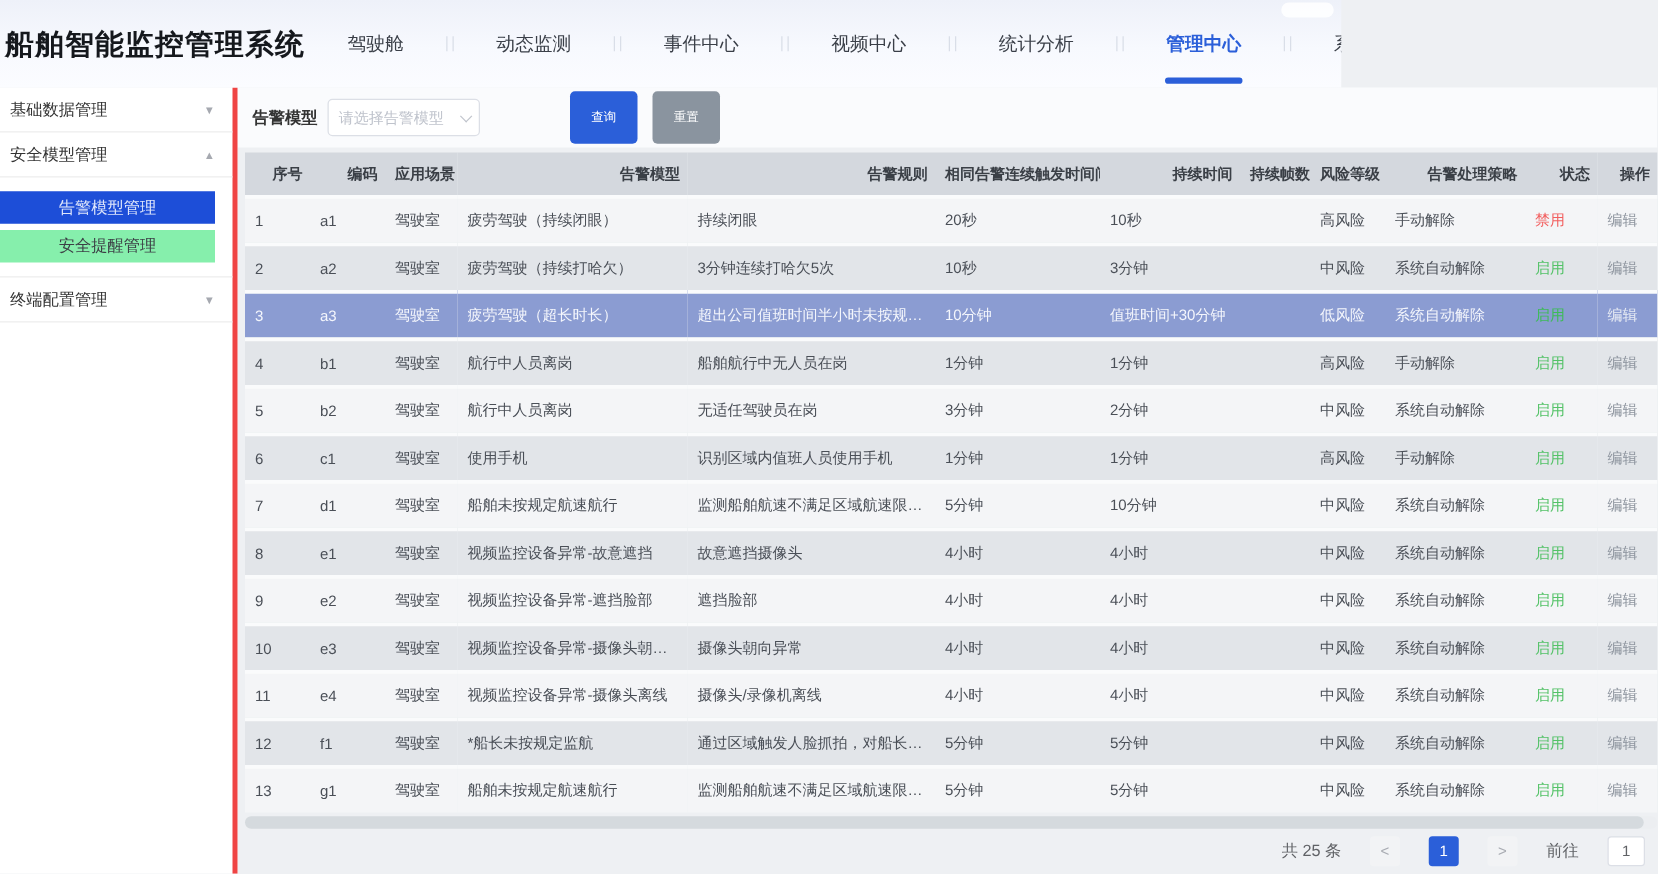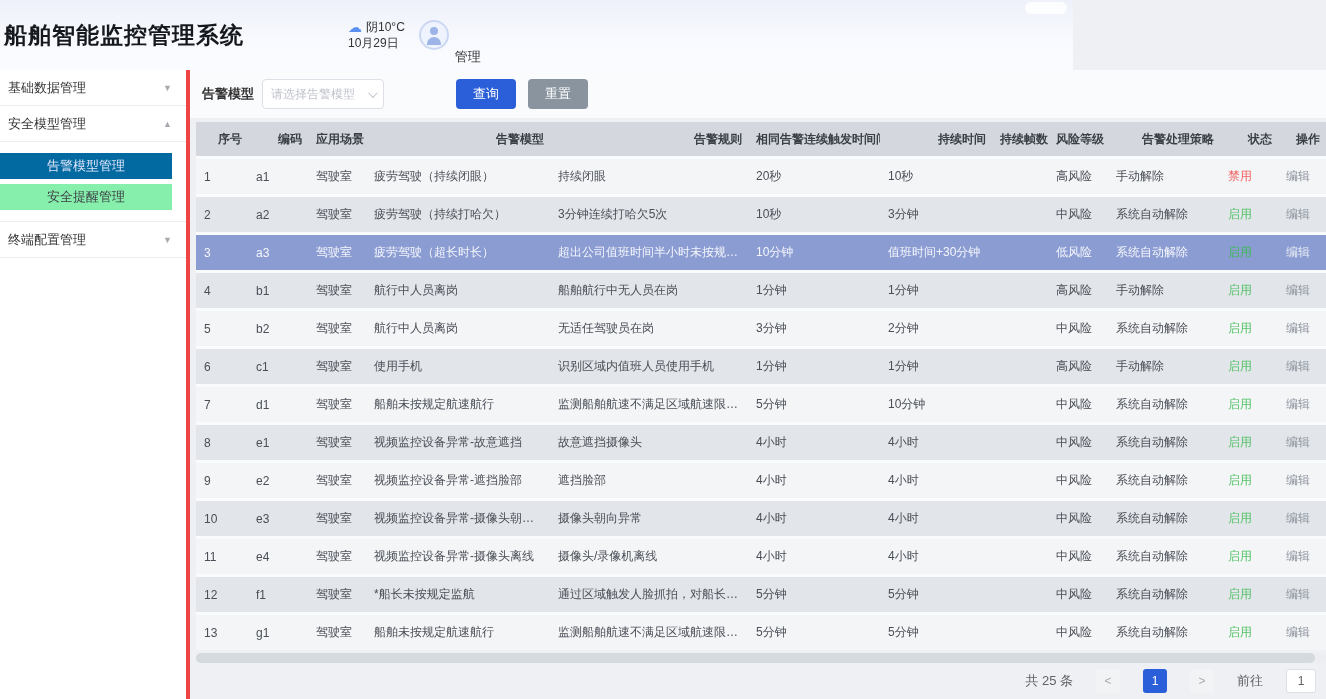--- a/index.html
+++ b/index.html
@@ -53,35 +53,35 @@
     height:36px; display:flex; align-items:center; justify-content:space-between;
     padding:0 14px 0 8px; font-size:13px; color:#333; cursor:pointer;
     border-bottom:1px solid #ededed;
   }
   .side-chevron { font-size:9px; color:#a6a9b0; }
   .side-children { padding:6px 0; border-bottom:1px solid #ededed; }
   .side-child {
     height:26px; margin:5px 14px 5px 0; display:flex; align-items:center; justify-content:center;
     font-size:13px; background:#86efac; color:#3c3f45; cursor:pointer;
   }
-  .side-child.active { background:#0369a1; color:#dfe6fb; }
+  .side-child.active { background:#1d4ed8; color:#dfe6fb; }
   
   .main { position:absolute; top:70px; left:190px; width:1136px; height:629px; background:#eef0f3; }
   .filter-bar {
     height:48px; background:#fafbfd; display:flex; align-items:center; padding-left:12px;
   }
   .filter-label { font-size:13px; font-weight:700; color:#333; margin-right:8px; }
   .filter-select {
     width:122px; height:30px; background:#fff; border:1px solid #dcdfe6; border-radius:4px;
     display:flex; align-items:center; justify-content:space-between; padding:0 8px; cursor:pointer;
   }
   .filter-select .ph { font-size:12px; color:#bfc3cc; }
   .sel-caret { width:7px; height:7px; border-right:1.5px solid #c0c4cc; border-bottom:1.5px solid #c0c4cc;
     transform:rotate(45deg) translateY(-2px); }
-  .btn { height:30px; border:none; border-radius:4px; color:#fff; font-size:13px;
+  .btn { height:42px; border:none; border-radius:4px; color:#fff; font-size:10px;
     padding:0 17px; cursor:pointer; font-family:inherit; }
   .btn-primary { background:#2b5fd9; margin-left:72px; }
   .btn-plain { background:#8a949f; margin-left:12px; }
   
   .table-wrap { padding:4px 0 0 6px; }
   table { border-collapse:separate; border-spacing:0; table-layout:fixed; width:1130px; font-size:12px; }
   thead th {
     background:#d4d8de; color:#3a3f46; font-weight:700; text-align:right;
     height:34px; padding:0 6px 0 8px; white-space:nowrap; overflow:hidden;
   }
@@ -113,20 +113,35 @@
   .pg-goto-input {
     width:30px; height:24px; border:1px solid #dcdfe6; border-radius:3px; background:#fff;
     text-align:center; font-size:12px; color:#606266; font-family:inherit;
   }
 </style>
 </head>
 <body>
 
 <div class="header">
   <div class="app-title">船舶智能监控管理系统</div>
+  <div class="top-nav">
+      <div class="nav-item">驾驶舱</div>
+      <span class="nav-sep"></span>
+      <div class="nav-item">动态监测</div>
+      <span class="nav-sep"></span>
+      <div class="nav-item">事件中心</div>
+      <span class="nav-sep"></span>
+      <div class="nav-item">视频中心</div>
+      <span class="nav-sep"></span>
+      <div class="nav-item">统计分析</div>
+      <span class="nav-sep"></span>
+      <div class="nav-item active">管理中心</div>
+      <span class="nav-sep"></span>
+      <div class="nav-item">系统管理</div>
+    </div>
   <div class="weather">
     <div class="cond">
       <span class="cloud-icon">☁</span>
       <span>阴10°C</span>
     </div>
     <div>10月29日</div>
   </div>
   <div class="user">
     <div class="avatar">
       <div class="head"></div>

